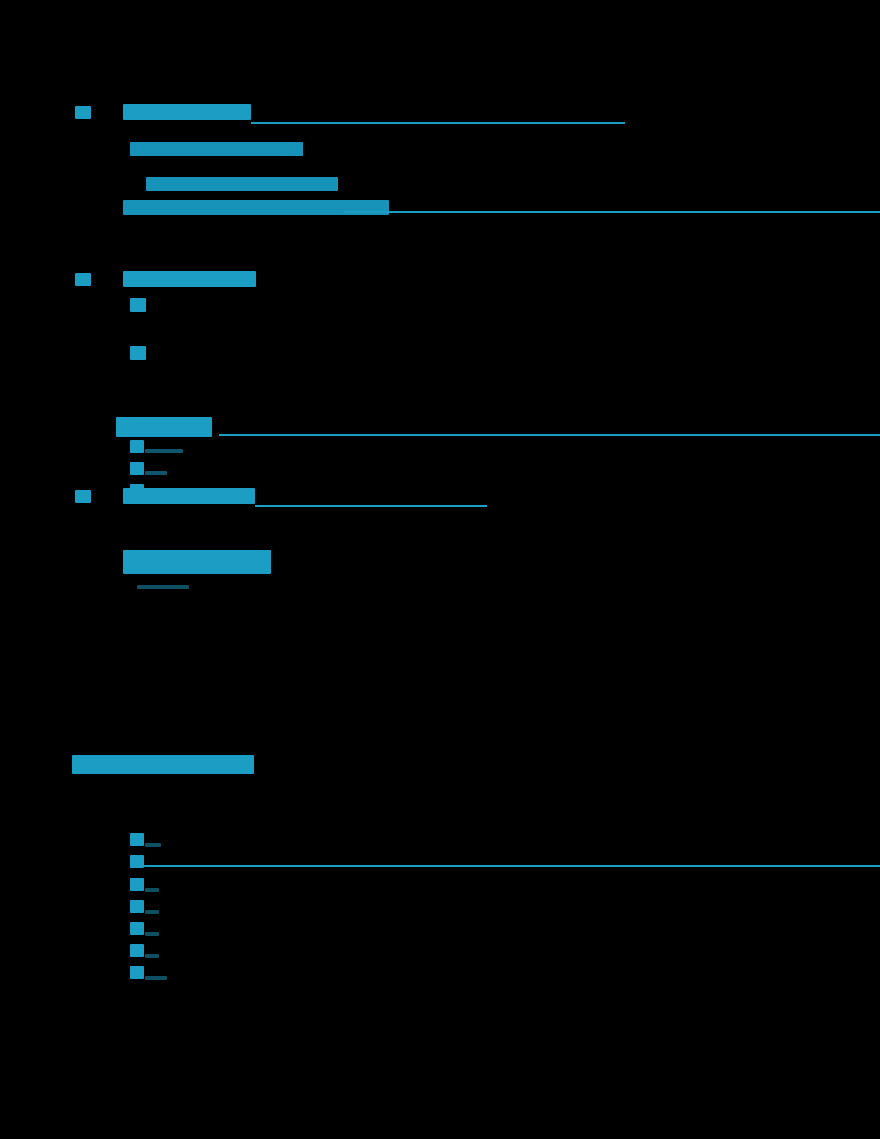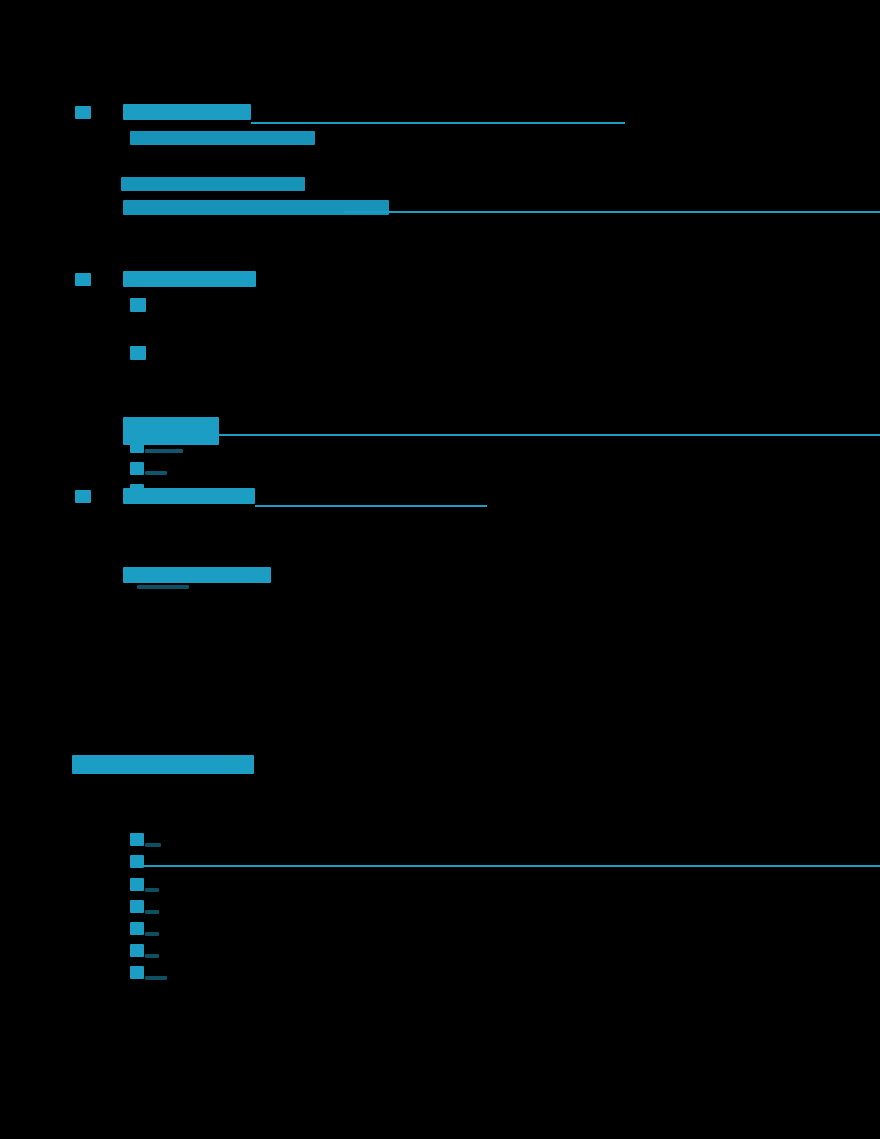--- a/index.html
+++ b/index.html
@@ -48,43 +48,43 @@
 <body>
 
 <div class="page">
 
   <div class="blk" style="left:75px;top:106px;width:16px;height:13px;"></div>
   <div class="blk" style="left:75px;top:273px;width:16px;height:13px;"></div>
   <div class="blk" style="left:75px;top:490px;width:16px;height:13px;"></div>
 
   <div class="blk" style="left:123px;top:104px;width:128px;height:16px;">Configuration</div>
   <div class="rule" style="left:251px;top:122px;width:374px;"></div>
-  <div class="blk soft" style="left:130px;top:131px;width:173px;height:14px;padding-left:12px;">a) Standard controls</div>
+  <div class="blk soft" style="left:130px;top:142px;width:173px;height:14px;">a) Standard controls</div>
 
-  <div class="blk soft" style="left:121px;top:177px;width:184px;height:14px;">b) Optional equipment</div>
+  <div class="blk soft" style="left:146px;top:177px;width:184px;height:14px;padding-left:8px;">b) Optional equipment</div>
   <div class="blk soft" style="left:123px;top:200px;width:266px;height:15px;">c) Coverage and warranty</div>
   <div class="rule" style="left:344px;top:211px;width:536px;"></div>
 
   <div class="blk" style="left:123px;top:271px;width:133px;height:16px;">Payment options</div>
   <div class="blk" style="left:130px;top:298px;width:16px;height:14px;">a)</div>
   <div class="blk" style="left:130px;top:346px;width:16px;height:14px;">b)</div>
 
-  <div class="blk" style="left:123px;top:417px;width:96px;height:28px;">Schedules</div>
+  <div class="blk" style="left:116px;top:417px;width:96px;height:20px;">Schedules</div>
   <div class="rule" style="left:219px;top:434px;width:661px;"></div>
   <div class="blk" style="left:130px;top:440px;width:14px;height:13px;">a)</div>
   <div class="bullet" style="left:145px;top:449px;width:38px;height:4px;opacity:.55;"></div>
   <div class="blk" style="left:130px;top:462px;width:14px;height:13px;">b)</div>
   <div class="bullet" style="left:145px;top:471px;width:22px;height:4px;opacity:.55;"></div>
   <div class="blk" style="left:130px;top:484px;width:14px;height:13px;">c)</div>
   <div class="bullet" style="left:145px;top:493px;width:22px;height:4px;opacity:.55;"></div>
 
   <div class="blk" style="left:123px;top:488px;width:132px;height:16px;">Coverage terms</div>
   <div class="rule" style="left:255px;top:505px;width:232px;"></div>
 
-  <div class="blk" style="left:123px;top:567px;width:148px;height:16px;">Applicable fees</div>
+  <div class="blk" style="left:123px;top:550px;width:148px;height:24px;">Applicable fees</div>
   <div class="bullet" style="left:137px;top:585px;width:52px;height:4px;opacity:.5;"></div>
 
   <div class="blk" style="left:72px;top:755px;width:182px;height:19px;">Pricing of Rates</div>
 
   <div class="blk" style="left:130px;top:833px;width:14px;height:13px;">1)</div>
   <div class="bullet" style="left:145px;top:843px;width:16px;height:4px;opacity:.5;"></div>
   <div class="blk" style="left:130px;top:855px;width:14px;height:13px;">2)</div>
   <div class="rule" style="left:144px;top:865px;width:736px;"></div>
   <div class="blk" style="left:130px;top:878px;width:14px;height:13px;">3)</div>
   <div class="bullet" style="left:145px;top:888px;width:14px;height:4px;opacity:.5;"></div>

